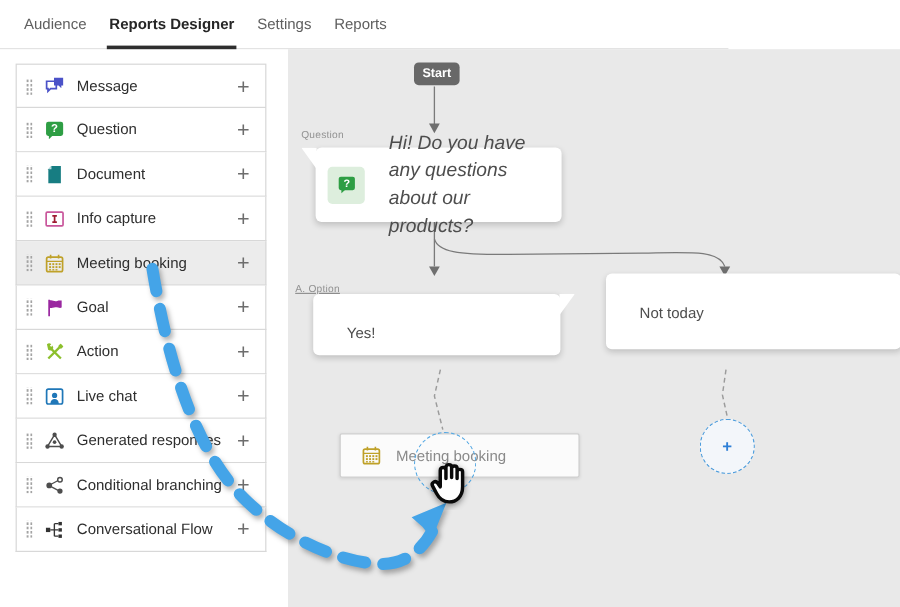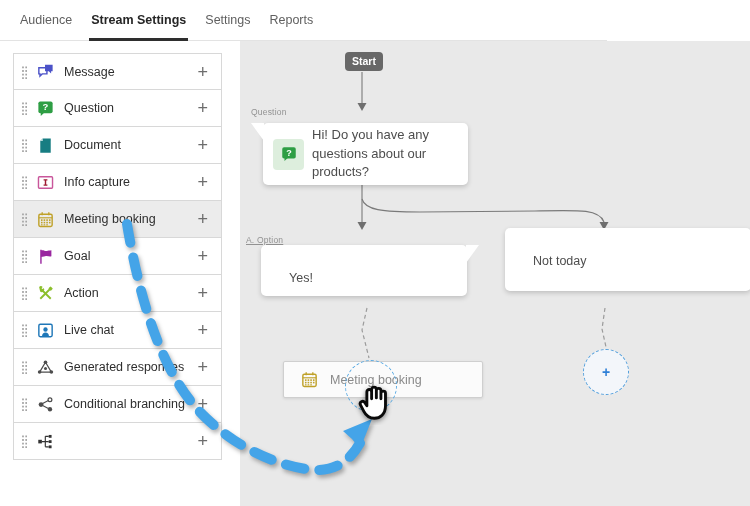--- a/index.html
+++ b/index.html
@@ -74,21 +74,21 @@
     content:""; position:absolute; right:-12px; top:0; width:13px; height:18px;
     background:#fff; clip-path:polygon(0 0, 100% 0, 0 100%);
   }
   .qcard { left:23px; top:82px; width:205px; height:62px;
     display:flex; align-items:center; padding:0 10px; }
   .qicon-bg {
     width:31px; height:31px; background:#ddeedd; border-radius:4px;
     display:flex; align-items:center; justify-content:center; flex:0 0 auto;
   }
   .qtext {
-    margin-left:8px; font-size:13px; color:#4d4d4d; line-height:1.45; width:152px;
+    margin-left:20px; font-size:16px; color:#4d4d4d; line-height:1.45; width:152px;font-style:italic;
   }
   .acard { left:21px; top:204px; width:206px; height:51px; }
   .bcard { left:265px; top:187px; width:246px; height:63px; }
   .opt-text {
     position:absolute; left:28px; top:26px; font-size:12.5px; color:#4d4d4d;
   }
 
   .drop-card {
     position:absolute; left:43px; top:320px; width:200px; height:37px;
     background:#fbfbfb; border:1px solid #cfcfcf; border-radius:2px;
@@ -110,21 +110,21 @@
   }
 
   .hand-cursor { position:absolute; left:113px; top:340px; width:44px; height:44px; z-index:70; }
   .drag-arrow { position:absolute; left:0; top:0; z-index:60; pointer-events:none; }
 </style>
 </head>
 <body>
 
 <div class="nav">
   <div class="tab">Audience</div>
-  <div class="tab active">Stream Settings</div>
+  <div class="tab active">Reports Designer</div>
   <div class="tab">Settings</div>
   <div class="tab">Reports</div>
 </div>
 
 <div class="sidebar">
 
   <div class="srow">
     <span class="grip"></span>
     <span class="sicon">
       <svg viewBox="0 0 20 20">
@@ -273,20 +273,21 @@
     <span class="grip"></span>
     <span class="sicon">
       <svg viewBox="0 0 20 20">
         <rect x="2.4" y="8.2" width="3.8" height="3.8" fill="#333"></rect>
         <path d="M6.2,10.1 h3.6 M9.8,4.6 v11 M9.8,4.6 h3.6 M9.8,10.1 h3.6 M9.8,15.6 h3.6" fill="none" stroke="#333" stroke-width="1.2"></path>
         <rect x="13.4" y="3.1" width="3" height="3" fill="#333"></rect>
         <rect x="13.4" y="8.6" width="3" height="3" fill="#333"></rect>
         <rect x="13.4" y="14.1" width="3" height="3" fill="#333"></rect>
       </svg>
     </span>
+    <span class="slabel">Conversational Flow</span>
     <span class="plus">+</span>
   </div>
 </div>
 
 <div class="canvas">
 
   <svg class="connectors" width="510" height="465" viewBox="0 0 510 465">
 
     <line x1="122" y1="31" x2="122" y2="63" stroke="#7a7a7a" stroke-width="1.1"></line>
     <polygon points="117.5,62 126.5,62 122,70" fill="#6f6f6f"></polygon>

